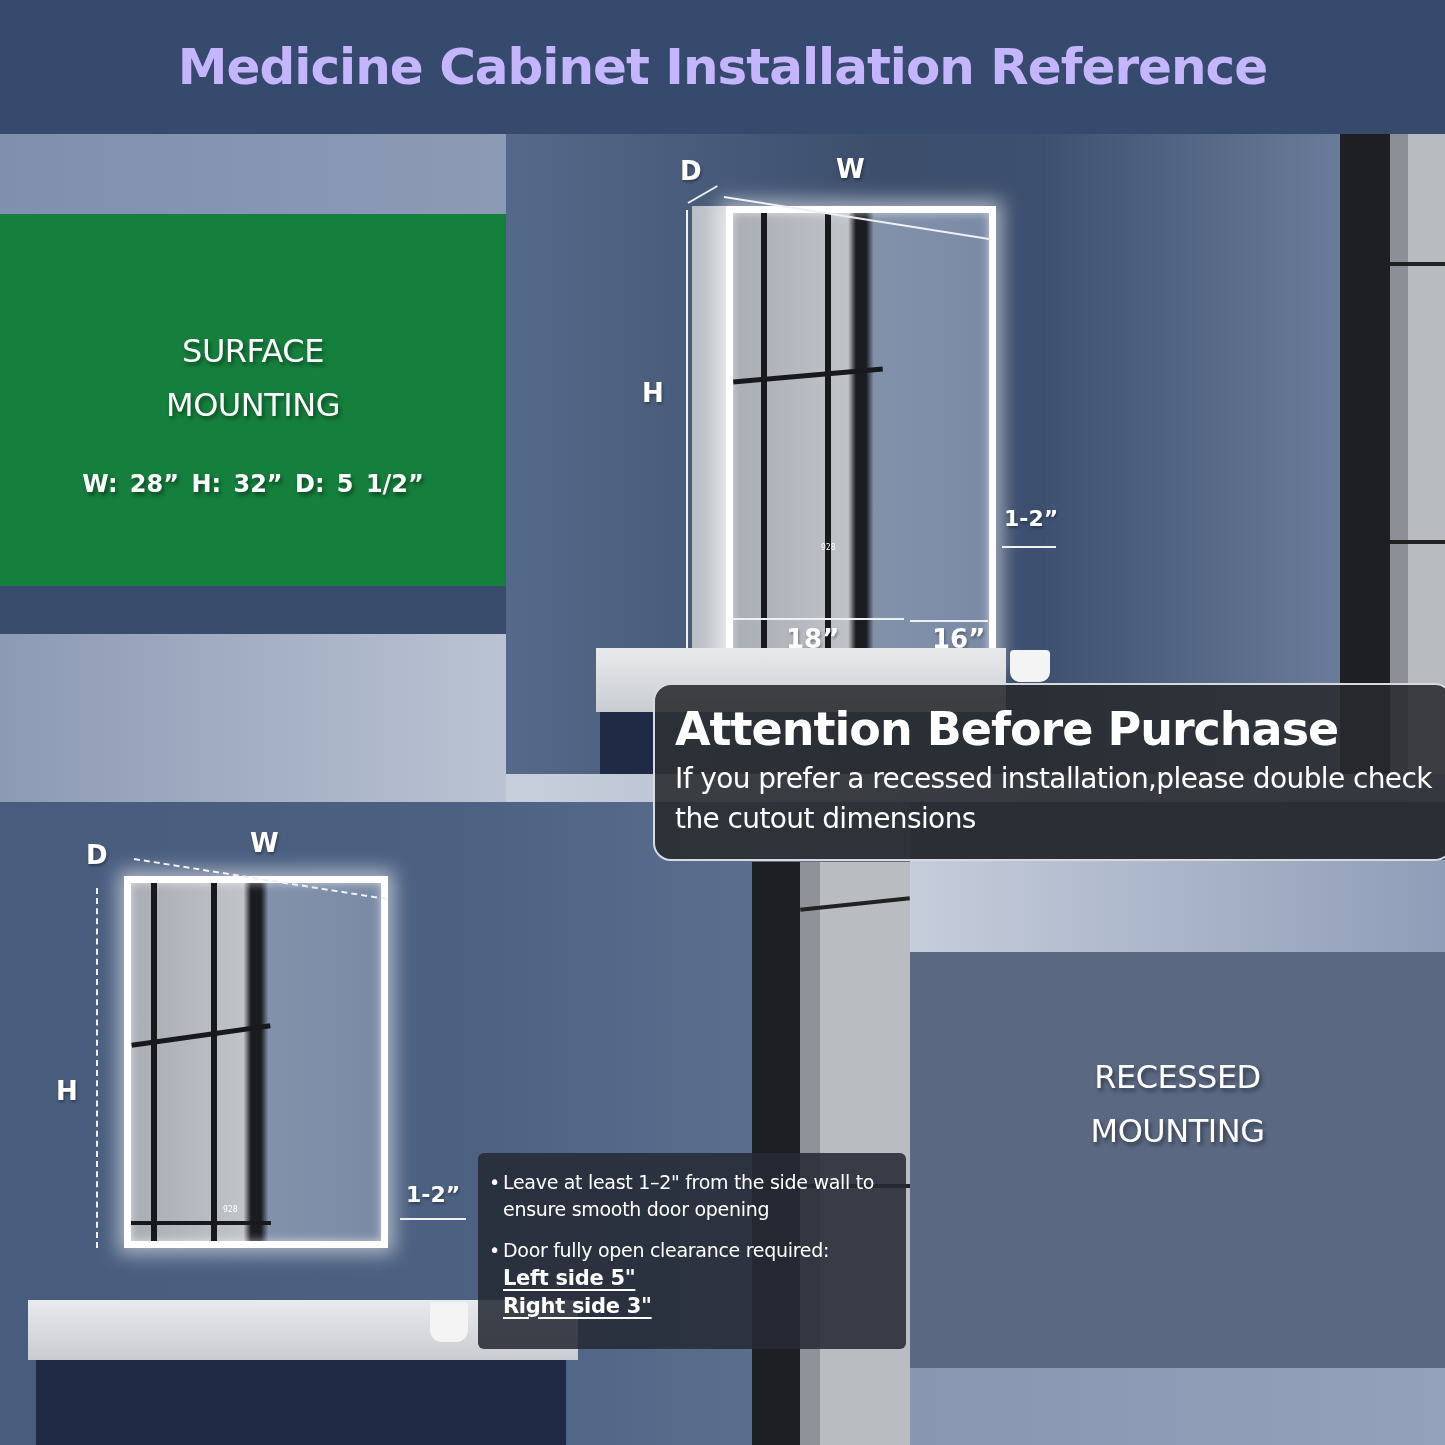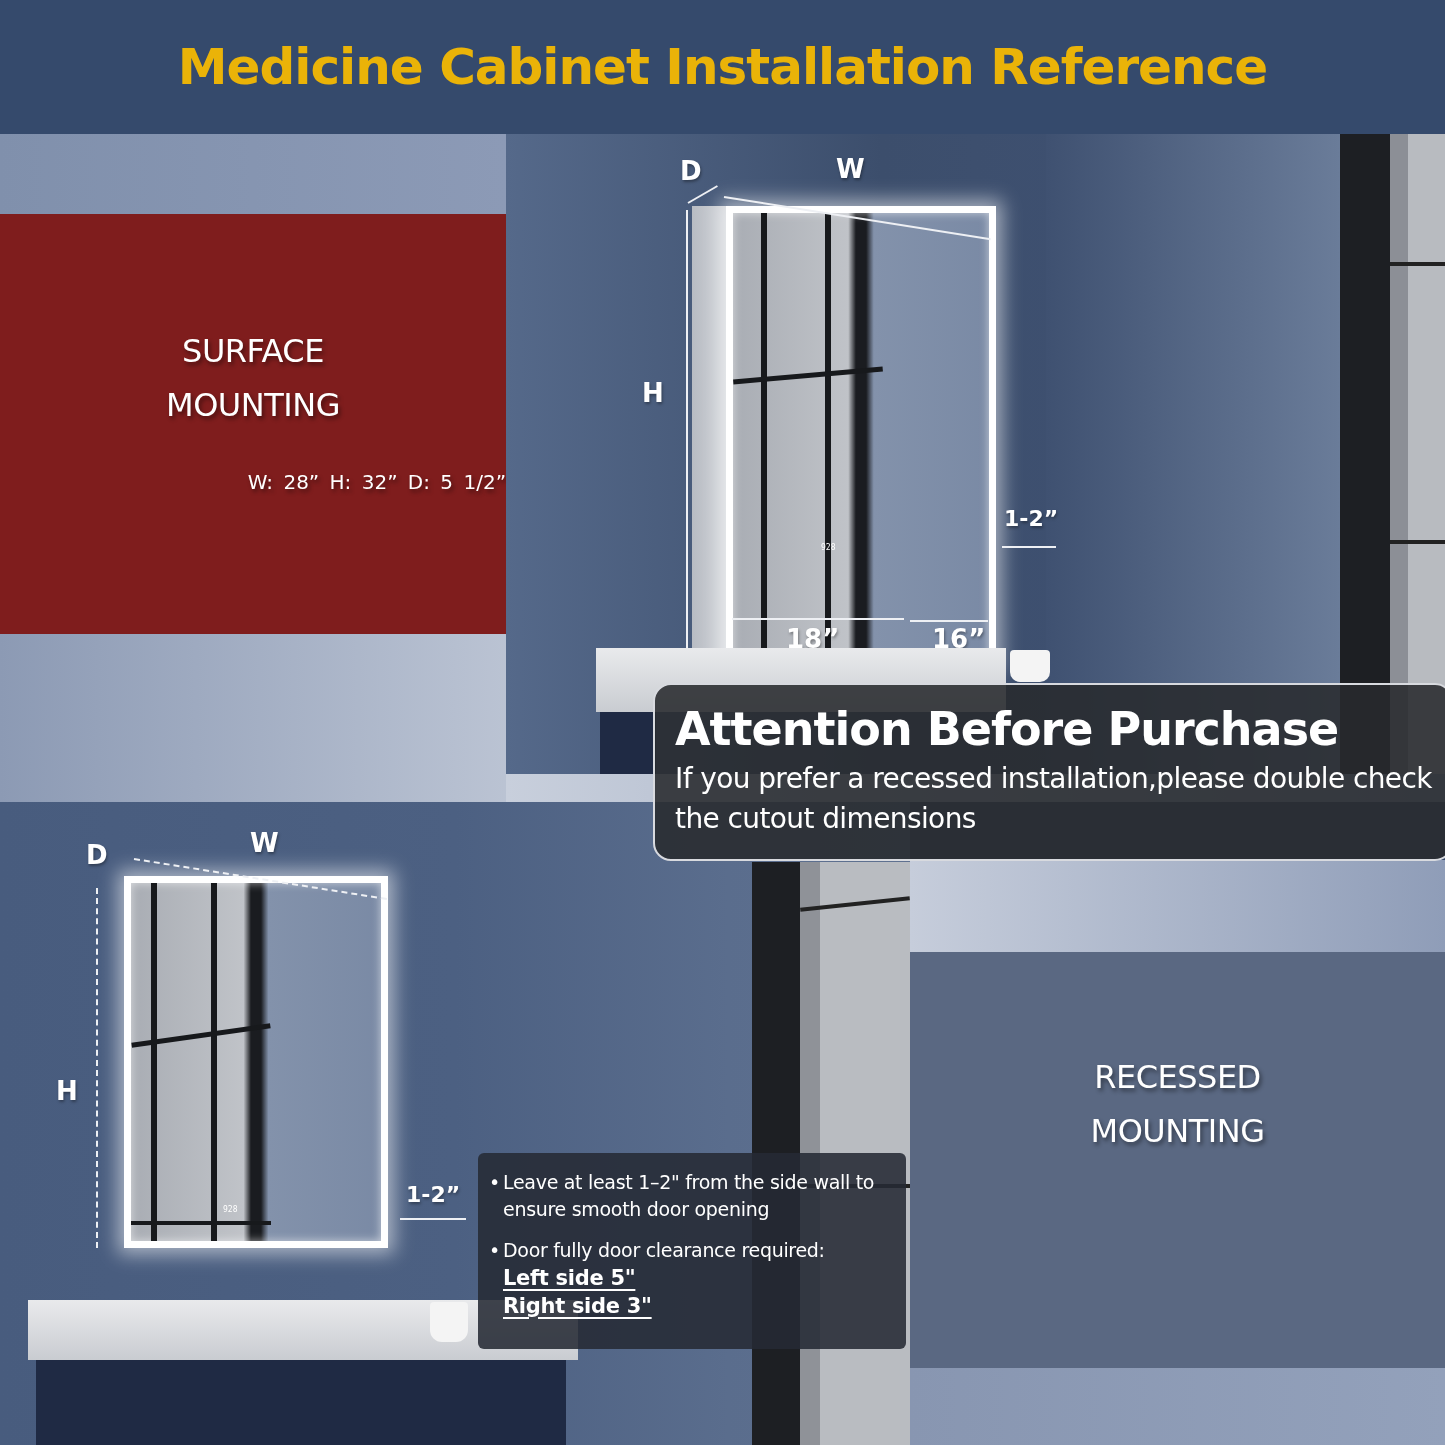--- a/index.html
+++ b/index.html
@@ -2,36 +2,36 @@
 <html><head>
 <meta charset="utf-8">
 <style>
   * { box-sizing: border-box; margin: 0; padding: 0; }
   html, body { width: 1445px; height: 1445px; overflow: hidden; background: #3a4c6c; }
   body { position: relative; font-family: "Liberation Sans", "DejaVu Sans", sans-serif; color: #fff; }
   .abs { position: absolute; }
 
   
   .header { left: 0; top: 0; width: 1445px; height: 134px; background: #354a6c; display: flex; align-items: center; justify-content: center; }
-  .header h1 { font-family: "DejaVu Sans", sans-serif; font-weight: bold; font-size: 50px; letter-spacing: -1px; color: #eab308; }
+  .header h1 { font-family: "DejaVu Sans", sans-serif; font-weight: bold; font-size: 50px; letter-spacing: -1px; color: #c4b5fd; }
 
   
   .top-left-light { left: 0; top: 134px; width: 506px; height: 80px; background: linear-gradient(90deg, #8090ac, #8c9ab6); }
-  .top-left-panel { left: 0; top: 214px; width: 506px; height: 420px; background: #7f1d1d; }
+  .top-left-panel { left: 0; top: 214px; width: 506px; height: 372px; background: #15803d; }
   .top-left-bottom { left: 0; top: 634px; width: 652px; height: 168px; background: linear-gradient(90deg, #8c9ab4, #c8cfdc); }
   .top-scene { left: 506px; top: 134px; width: 939px; height: 640px; background: linear-gradient(90deg, #55698a 0%, #3c4e6c 40%, #3e5070 60%, #6b7d9a 80%, #5a6d8c 100%); overflow: hidden; }
   .top-scene .wall-right { position: absolute; left: 540px; top: 0; width: 300px; height: 100%; background: linear-gradient(90deg, #3f5171, #6b7d9a); }
   .top-scene .pillar { position: absolute; left: 834px; top: 0; width: 50px; height: 100%; background: #1d1f23; }
   .top-scene .window-r { position: absolute; left: 884px; top: 0; width: 55px; height: 100%; background: linear-gradient(90deg,#8c8f96 0 18px,#b8bbc0 18px); }
   .top-scene .window-r .bar { position:absolute; left:0; width:100%; height:4px; background:#222; }
 
   .gap-strip { left: 506px; top: 774px; width: 939px; height: 28px; background: linear-gradient(90deg,#c8cfdc,#8d9bb5); }
 
   .mode-title { text-align: center; font-family: "DejaVu Sans", sans-serif; font-size: 32px; line-height: 54px; text-shadow: 2px 3px 4px rgba(0,0,0,0.45); letter-spacing: -0.5px; }
-  .dims { text-align: right; font-family: "DejaVu Sans", sans-serif; font-weight: normal; font-size: 20px; text-shadow: 2px 3px 4px rgba(0,0,0,0.45); word-spacing: 4px; }
+  .dims { text-align: center; font-family: "DejaVu Sans", sans-serif; font-weight: bold; font-size: 24px; text-shadow: 2px 3px 4px rgba(0,0,0,0.45); word-spacing: 4px; }
   .subdims { text-align: center; font-family: "DejaVu Sans", sans-serif; font-size: 19px; text-shadow: 1px 2px 3px rgba(0,0,0,0.4); }
 
   
   .cabinet-side { background: linear-gradient(90deg,#b8bcc3,#d3d6db); }
   .cabinet-frame { border: 7px solid #fff; box-shadow: 0 0 18px 6px rgba(255,255,255,0.55), inset 0 0 10px rgba(255,255,255,0.6); background: linear-gradient(90deg,#a9adb4 0%,#c0c3c8 45%,#1a1c20 48%,#1a1c20 52%,#8392ab 55%,#7a8aa5 100%); overflow: hidden; }
   .mirror-line { position:absolute; background:#17191c; }
   .led-display { position:absolute; font-family:"DejaVu Sans Mono", monospace; font-size:8px; color:#fff; }
 
   .dim-label { font-family: "DejaVu Sans", sans-serif; font-weight: bold; font-size: 26px; color: #fff; text-shadow: 1px 2px 3px rgba(0,0,0,0.35); }
   .dim-line { background: #eef0f4; height: 2px; }
@@ -146,21 +146,21 @@
 <div class="abs bottom-right-bottom"></div>
 
 <div class="abs notes">
   <div class="bullet">
     <span class="dot">•</span>
     <span>Leave at least 1–2" from the side wall to ensure smooth door opening</span>
   </div>
   <div class="bullet" style="margin-top:14px;">
     <span class="dot">•</span>
     <span>
-      <span>Door fully door clearance required:</span>
+      <span>Door fully open clearance required:</span>
       <span class="under">Left side 5"</span>
       <span class="under">Right side 3"</span>
     </span>
   </div>
 </div>
 
 <div class="abs attention">
   <h2>Attention Before Purchase</h2>
   <p>If you prefer a recessed installation,please double check the cutout dimensions</p>
 </div>

